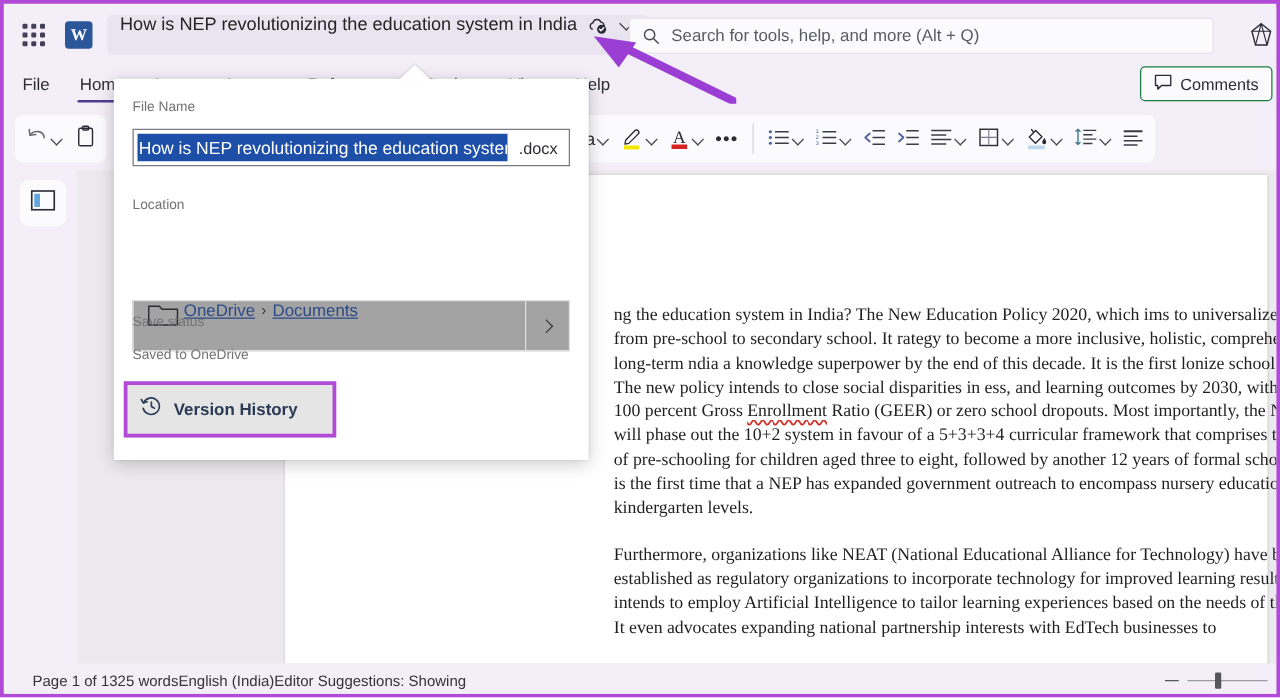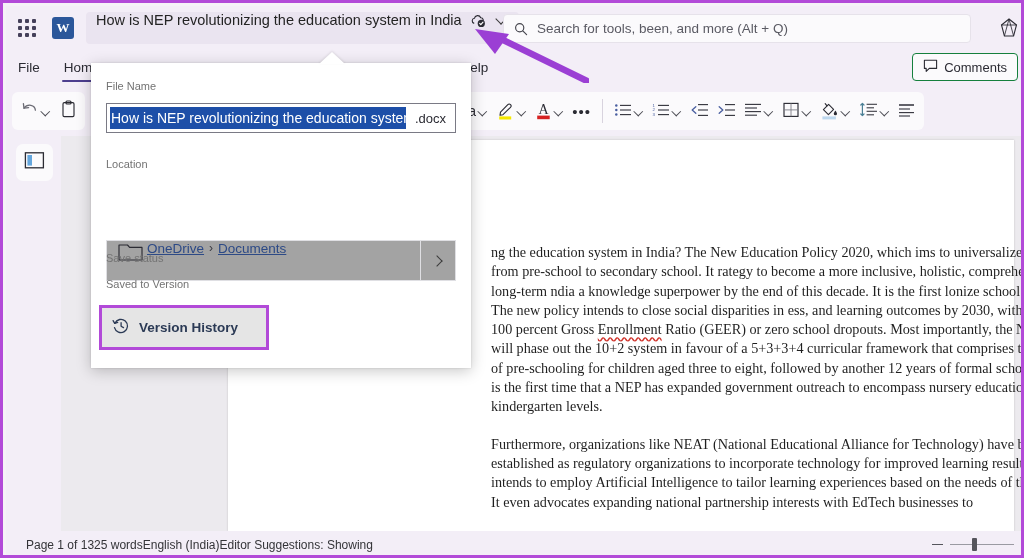--- a/index.html
+++ b/index.html
@@ -292,21 +292,21 @@
       <span class="chev"></span>
     </div>
 
     <div class="searchbox">
       <span class="search-ico">
         <svg width="14" height="14" viewBox="0 0 14 14">
           <circle cx="5.7" cy="5.7" r="4.1" fill="none" stroke="#45454d" stroke-width="1.15"></circle>
           <line x1="8.8" y1="8.8" x2="12.6" y2="12.6" stroke="#45454d" stroke-width="1.15" stroke-linecap="round"></line>
         </svg>
       </span>
-      <span class="search-ph">Search for tools, been, and more (Alt + Q)</span>
+      <span class="search-ph">Search for tools, help, and more (Alt + Q)</span>
     </div>
 
     <div class="topright-ico">
       <svg width="22" height="22" viewBox="0 0 22 22">
         <path d="M11,2 L18.5,8 L15.6,19 L6.4,19 L3.5,8 Z" fill="none" stroke="#2b2b33" stroke-width="1.1"></path>
         <path d="M3.5,8 L18.5,8 M11,2 L6.4,19 M11,2 L15.6,19" stroke="#2b2b33" stroke-width="0.85" fill="none"></path>
       </svg>
     </div>
   </div>
 
@@ -543,21 +543,21 @@
           <path d="M2,19 L2,4 L10.5,4 L12.6,6.4 L25,6.4 L25,19 Z" fill="none" stroke="#2b2b33" stroke-width="1.15" stroke-linejoin="round"></path>
         </svg>
       </span>
       <span class="crumb">OneDrive</span>
       <span class="crumb-sep">›</span>
       <span class="crumb">Documents</span>
       <span class="loc-more"></span>
     </div>
 
     <div class="p-label" style="position:absolute; left:15px; top:189px;">Save status</div>
-    <div class="p-label" style="position:absolute; left:15px; top:215px;">Saved to Version</div>
+    <div class="p-label" style="position:absolute; left:15px; top:215px;">Saved to OneDrive</div>
 
     <div class="vh-box">
       <span>
         <svg width="18" height="18" viewBox="0 0 18 18">
           <path d="M2.9,6.2 A6.6,6.6 0 1,1 2.5,10.6" fill="none" stroke="#2b3a55" stroke-width="1.3" stroke-linecap="round"></path>
           <path d="M1.1,3.6 L2.7,6.4 L5.7,5.4" fill="none" stroke="#2b3a55" stroke-width="1.3" stroke-linecap="round" stroke-linejoin="round"></path>
           <path d="M9.1,5.7 L9.1,9.2 L11.5,10.6" fill="none" stroke="#2b3a55" stroke-width="1.3" stroke-linecap="round" stroke-linejoin="round"></path>
         </svg>
       </span>
       <span class="vh-label">Version History</span>

